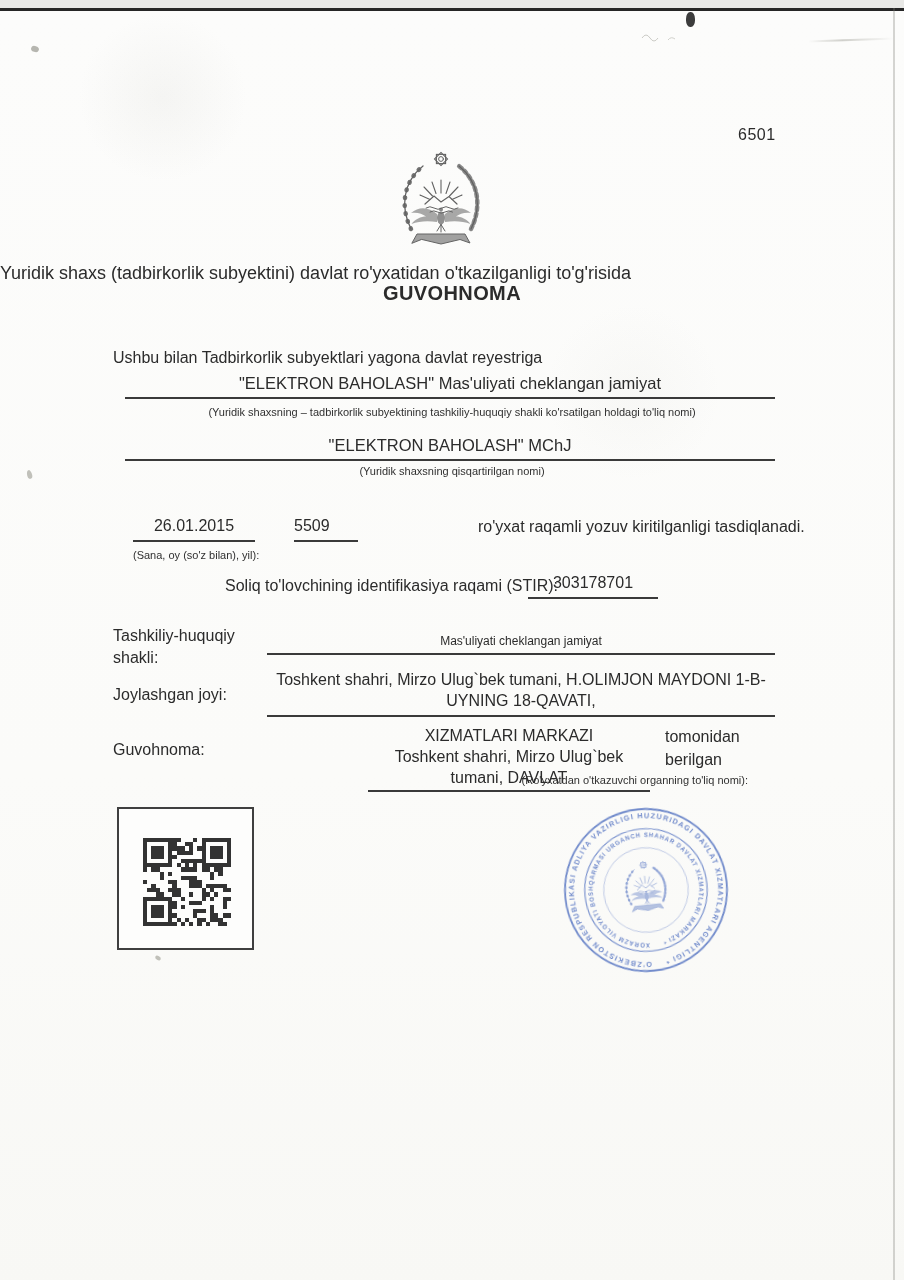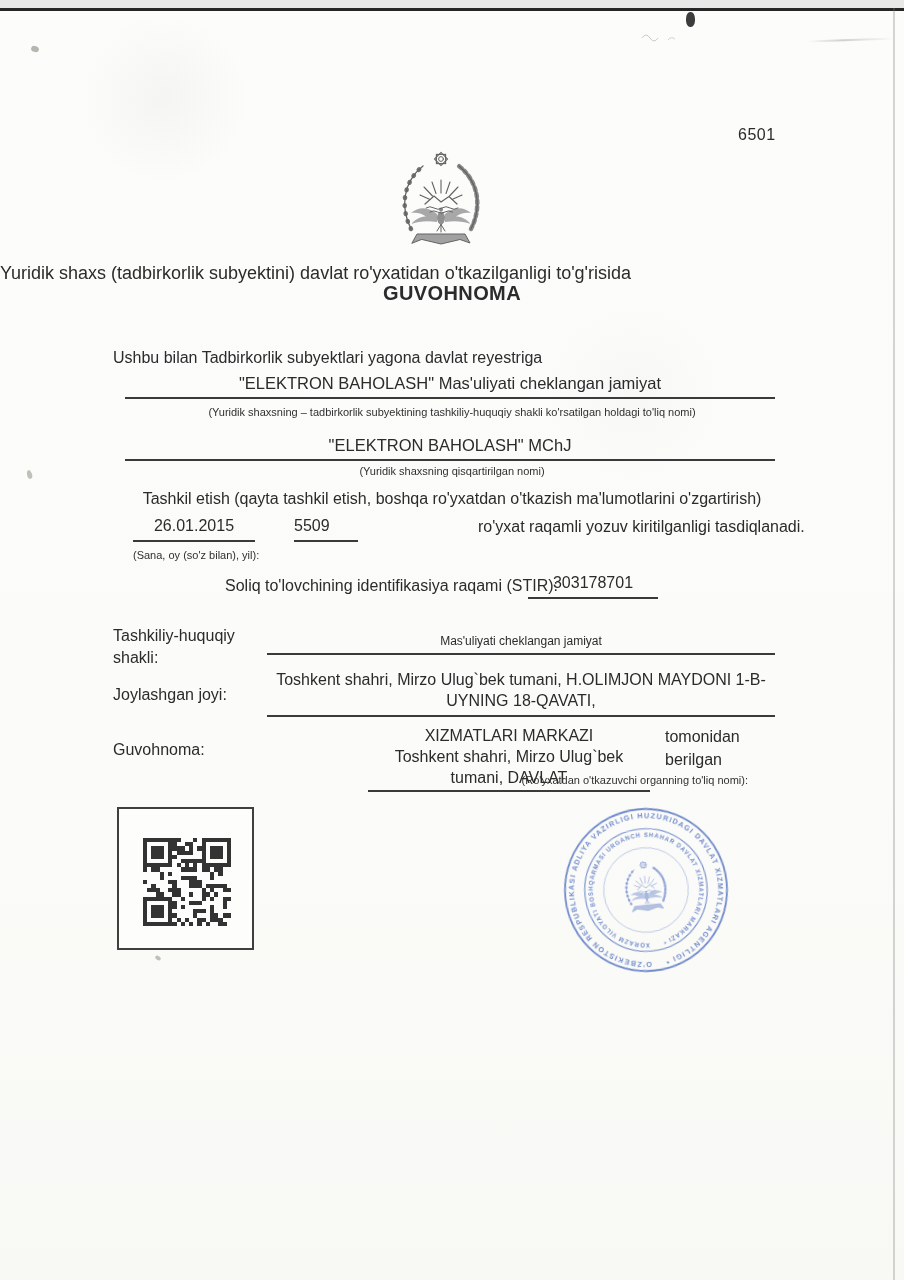--- a/index.html
+++ b/index.html
@@ -133,21 +133,20 @@
   </div>
   <div class="abs title">Yuridik shaxs (tadbirkorlik subyektini) davlat ro'yxatidan o'tkazilganligi to'g'risida</div>
   <div class="abs heading">GUVOHNOMA</div>
   <div class="abs intro">Ushbu bilan Tadbirkorlik subyektlari yagona davlat reyestriga</div>
 
   <div class="abs f-fullname uline">"ELEKTRON BAHOLASH" Mas'uliyati cheklangan jamiyat</div>
   <div class="abs f-fullname-cap cap">(Yuridik shaxsning  – tadbirkorlik subyektining tashkiliy-huquqiy shakli ko'rsatilgan holdagi to'liq nomi)</div>
   <div class="abs f-shortname uline">"ELEKTRON BAHOLASH" MChJ</div>
   <div class="abs f-shortname-cap cap">(Yuridik shaxsning qisqartirilgan nomi)</div>
 
-  <div class="abs action-line">Tashkil etish (qayta tashkil etish, boshqa ro'yxatdan o'tkazish ma'lumotlarini o'zgartirish)</div>
   <div class="abs f-date uline">26.01.2015</div>
   <div class="abs f-num uline">5509</div>
   <div class="abs confirm">ro'yxat raqamli yozuv kiritilganligi tasdiqlanadi.</div>
   <div class="abs f-date-cap cap">(Sana, oy (so'z bilan), yil):</div>
 
   <div class="abs stir-label">Soliq to'lovchining identifikasiya raqami (STIR):</div>
   <div class="abs f-stir uline">303178701</div>
 
   <div class="abs row-label lf-label">
     <span style="display:block">Tashkiliy-huquqiy</span>

